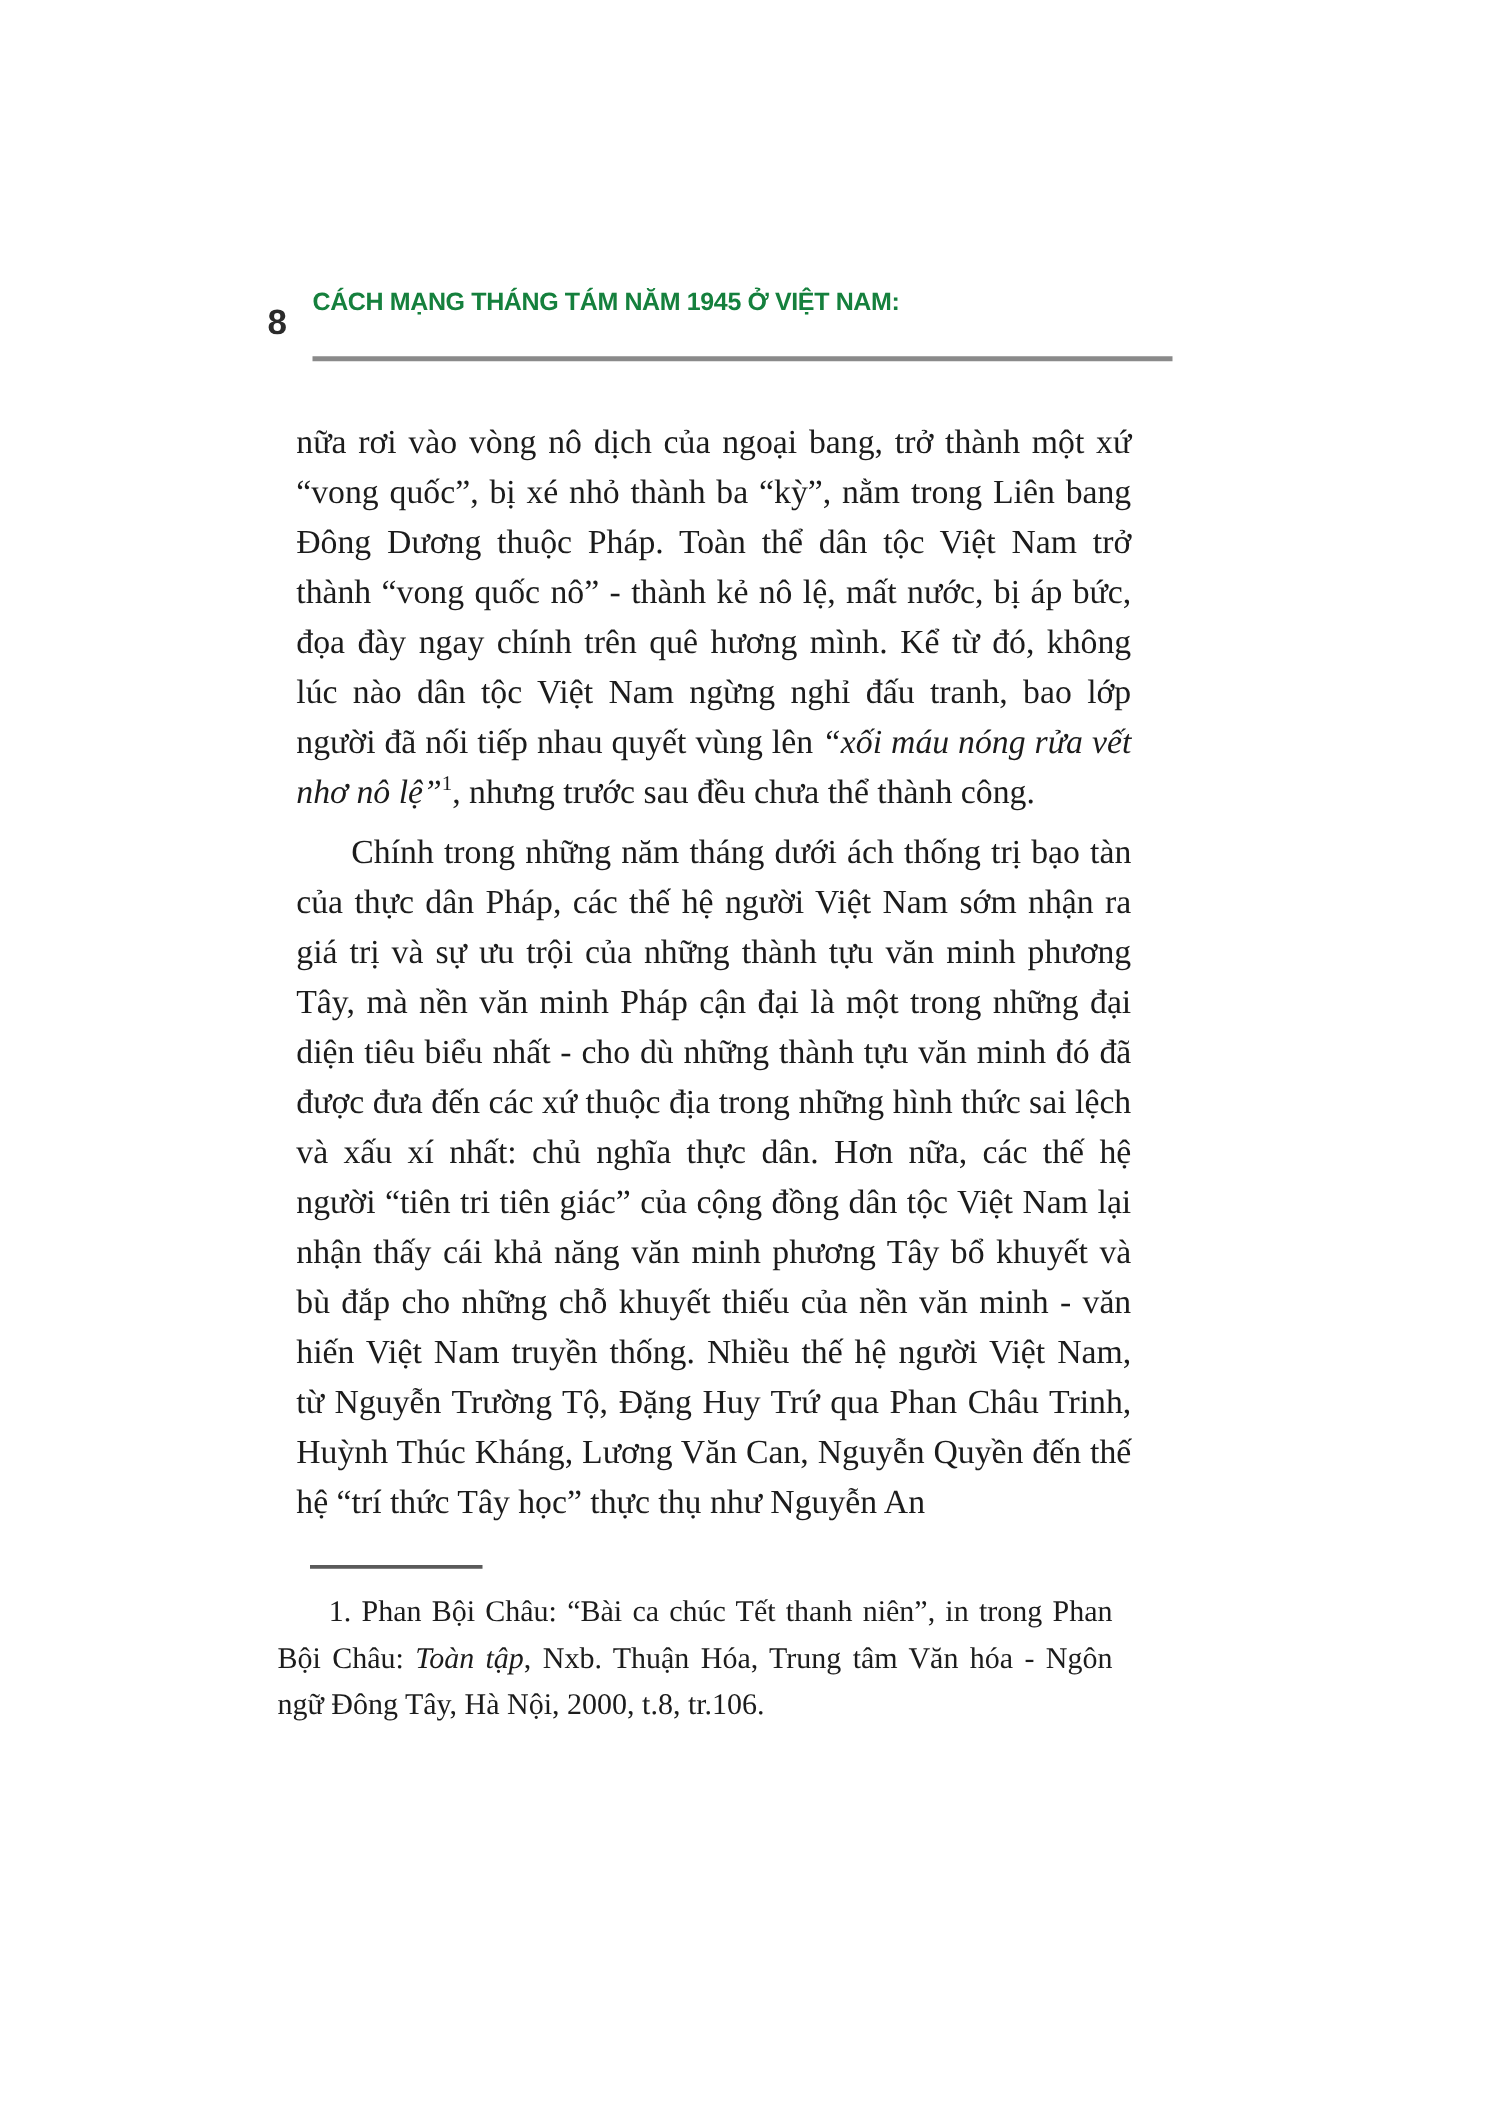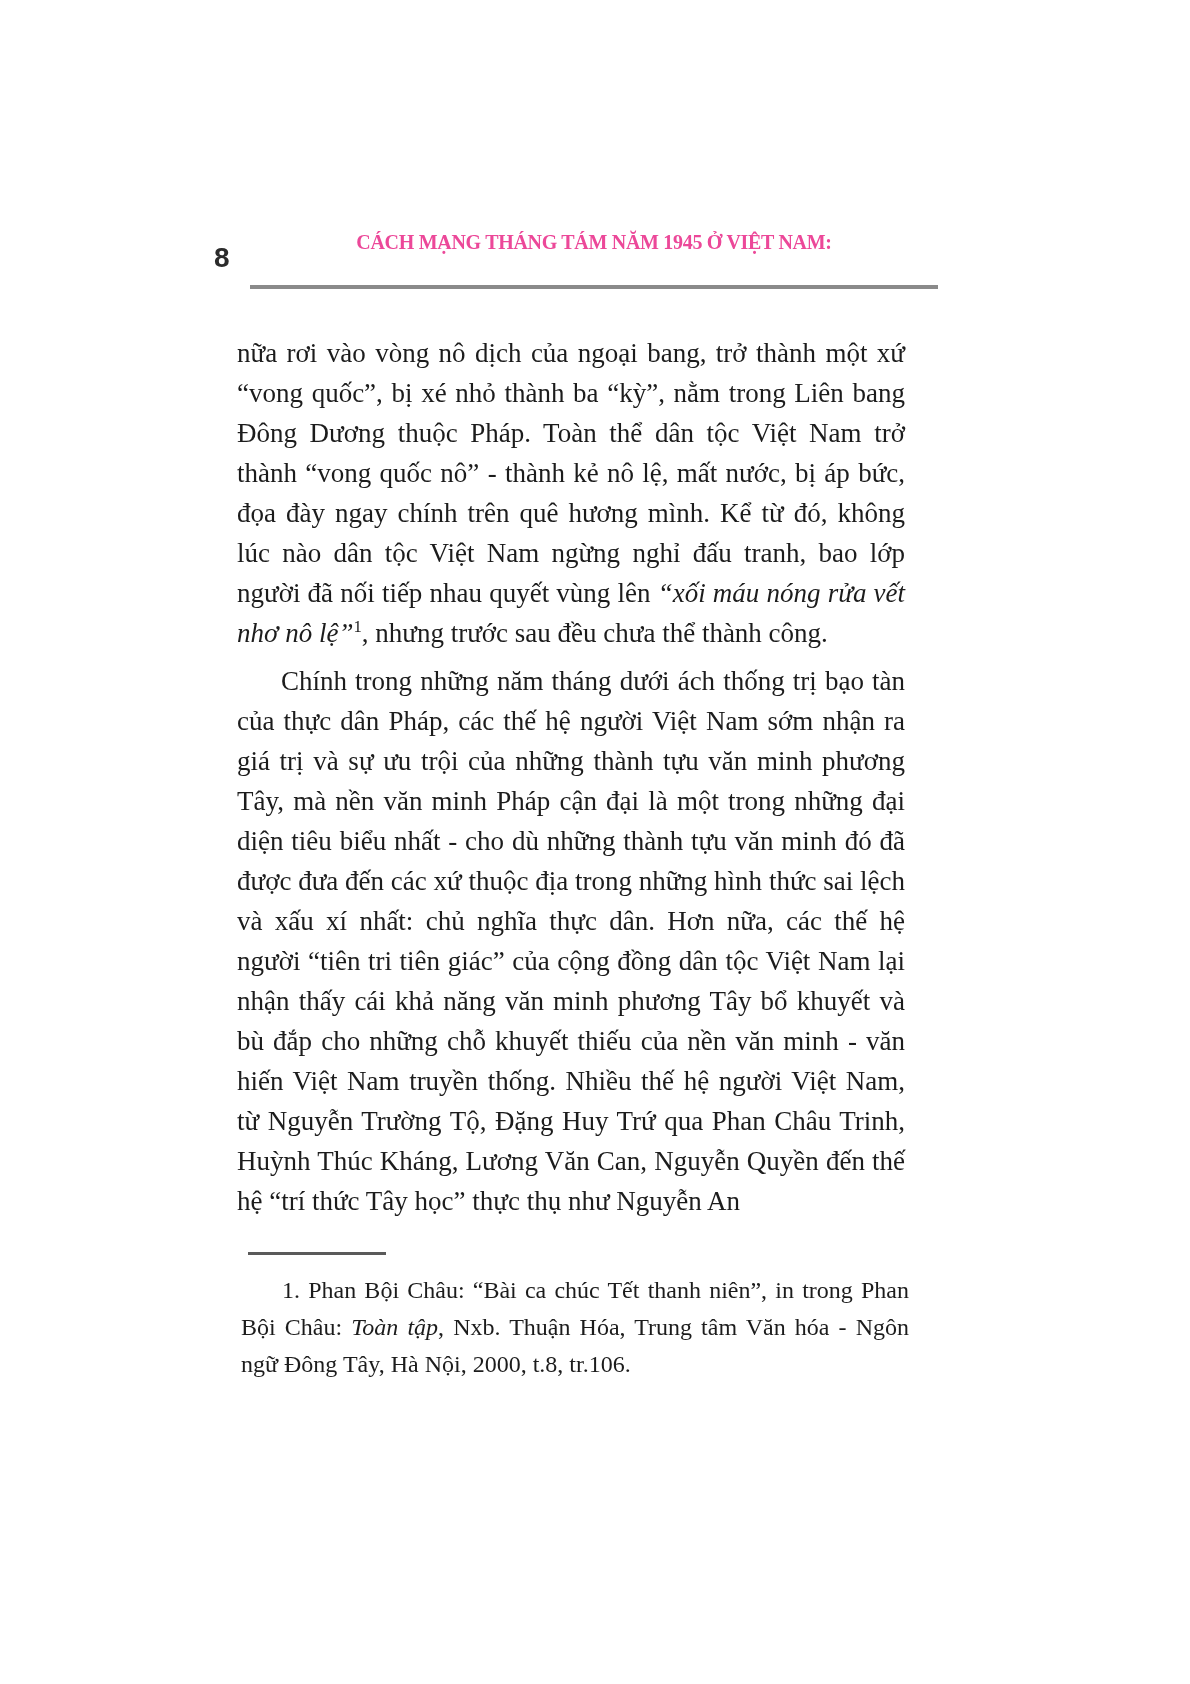--- a/index.html
+++ b/index.html
@@ -15,27 +15,27 @@
     overflow: hidden;
     font-family: "Liberation Serif", "DejaVu Serif", serif;
     color: #1c1c1c;
   }
   
   .running-head {
     position: absolute;
     top: 228px;
     left: 250px;
     width: 688px;
-    text-align: center;
-    font-family: Liberation Serif, serif;
+    text-align: left;
+    font-family: Liberation Sans, sans-serif;
     font-weight: bold;
     font-size: 20px;
     line-height: 28px;
     letter-spacing: -0.3px;
-    color: #ec4899;
+    color: #15803d;
     white-space: nowrap;
   }
   .folio {
     position: absolute;
     top: 242px;
     left: 214px;
     font-family: "Liberation Sans", "DejaVu Sans", sans-serif;
     font-weight: bold;
     font-size: 28px;
     color: #2b2b2b;
@@ -78,21 +78,21 @@
     position: absolute;
     top: 1252px;
     left: 248px;
     width: 138px;
     height: 3px;
     background: #5a5a5a;
   }
   .footnote {
     position: absolute;
     top: 1272px;
-    left: 241px;
+    left: 222px;
     width: 668px;
     font-size: 24px;
     line-height: 37px;
     text-align: justify;
   }
   .footnote p {
     margin: 0;
     text-indent: 41px;
   }
 </style>

